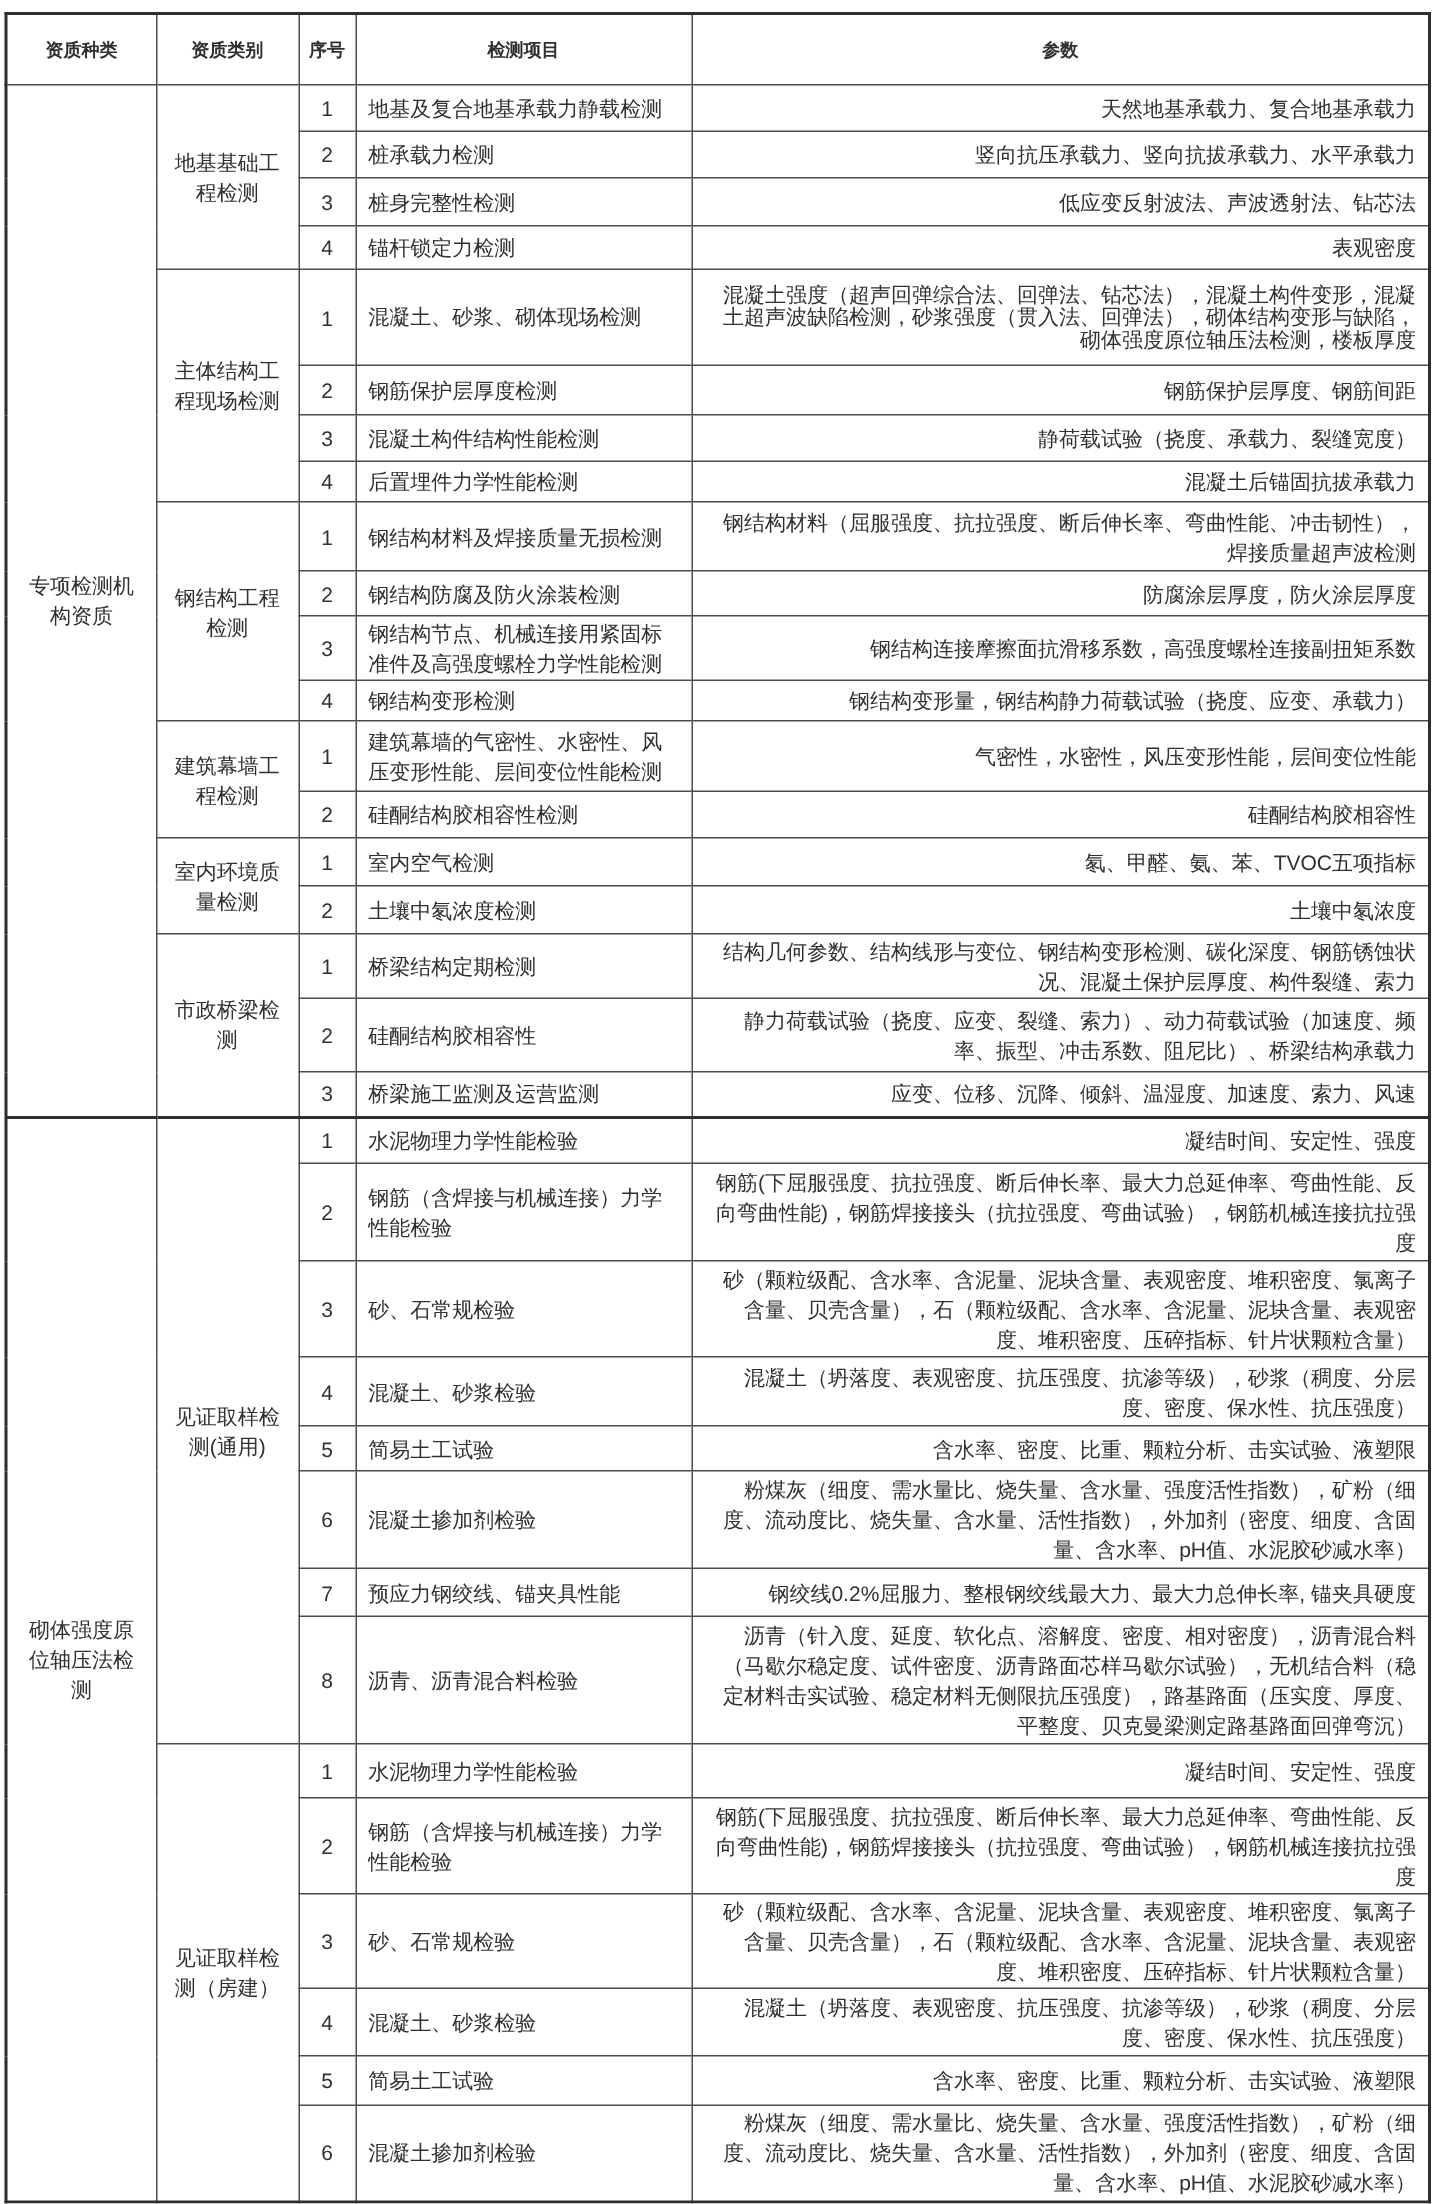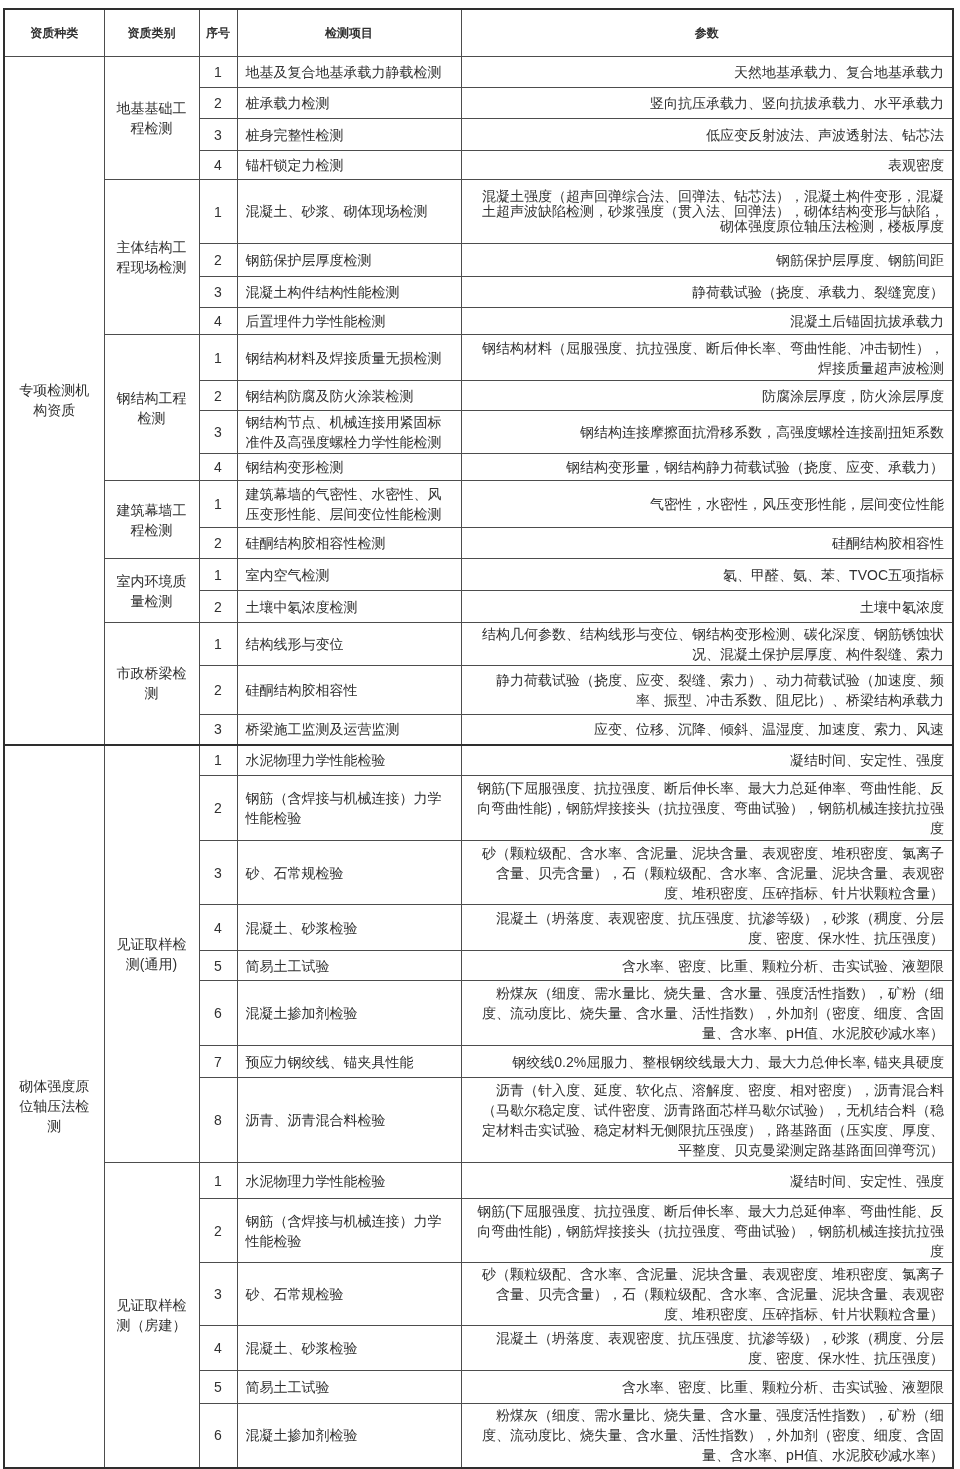--- a/index.html
+++ b/index.html
@@ -143,21 +143,21 @@
         <td class="c5">氡、甲醛、氨、苯、TVOC五项指标</td>
       </tr>
       <tr style="height: 32px;">
         <td class="c3">2</td>
         <td class="c4">土壤中氡浓度检测</td>
         <td class="c5">土壤中氡浓度</td>
       </tr>
       <tr style="height: 41px;">
         <td class="c2" rowspan="3">市政桥梁检测</td>
         <td class="c3">1</td>
-        <td class="c4">结构线形与变位</td>
+        <td class="c4">桥梁结构定期检测</td>
         <td class="c5">结构几何参数、结构线形与变位、钢结构变形检测、碳化深度、钢筋锈蚀状况、混凝土保护层厚度、构件裂缝、索力</td>
       </tr>
       <tr style="height: 49px;">
         <td class="c3">2</td>
         <td class="c4">硅酮结构胶相容性</td>
         <td class="c5">静力荷载试验（挠度、应变、裂缝、索力）、动力荷载试验（加速度、频率、振型、冲击系数、阻尼比）、桥梁结构承载力</td>
       </tr>
       <tr style="height: 30px;">
         <td class="c3">3</td>
         <td class="c4">桥梁施工监测及运营监测</td>

